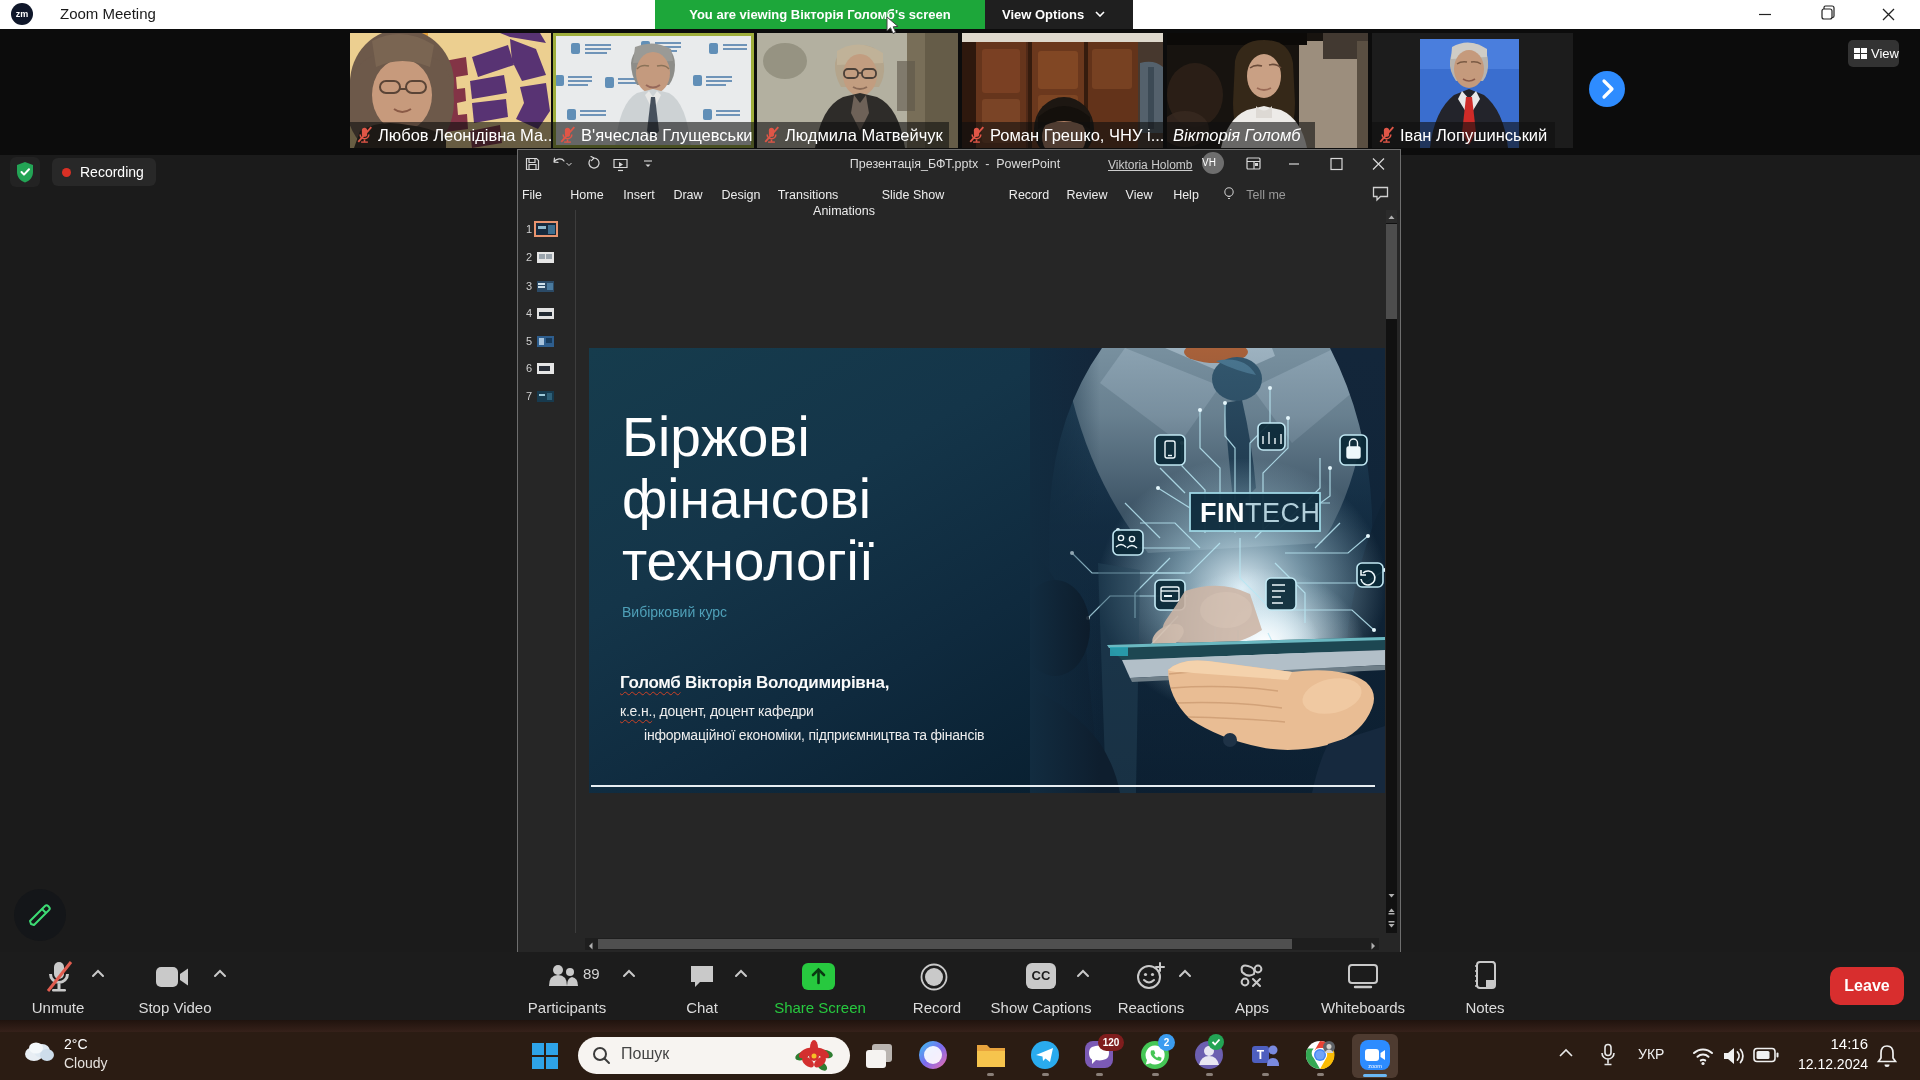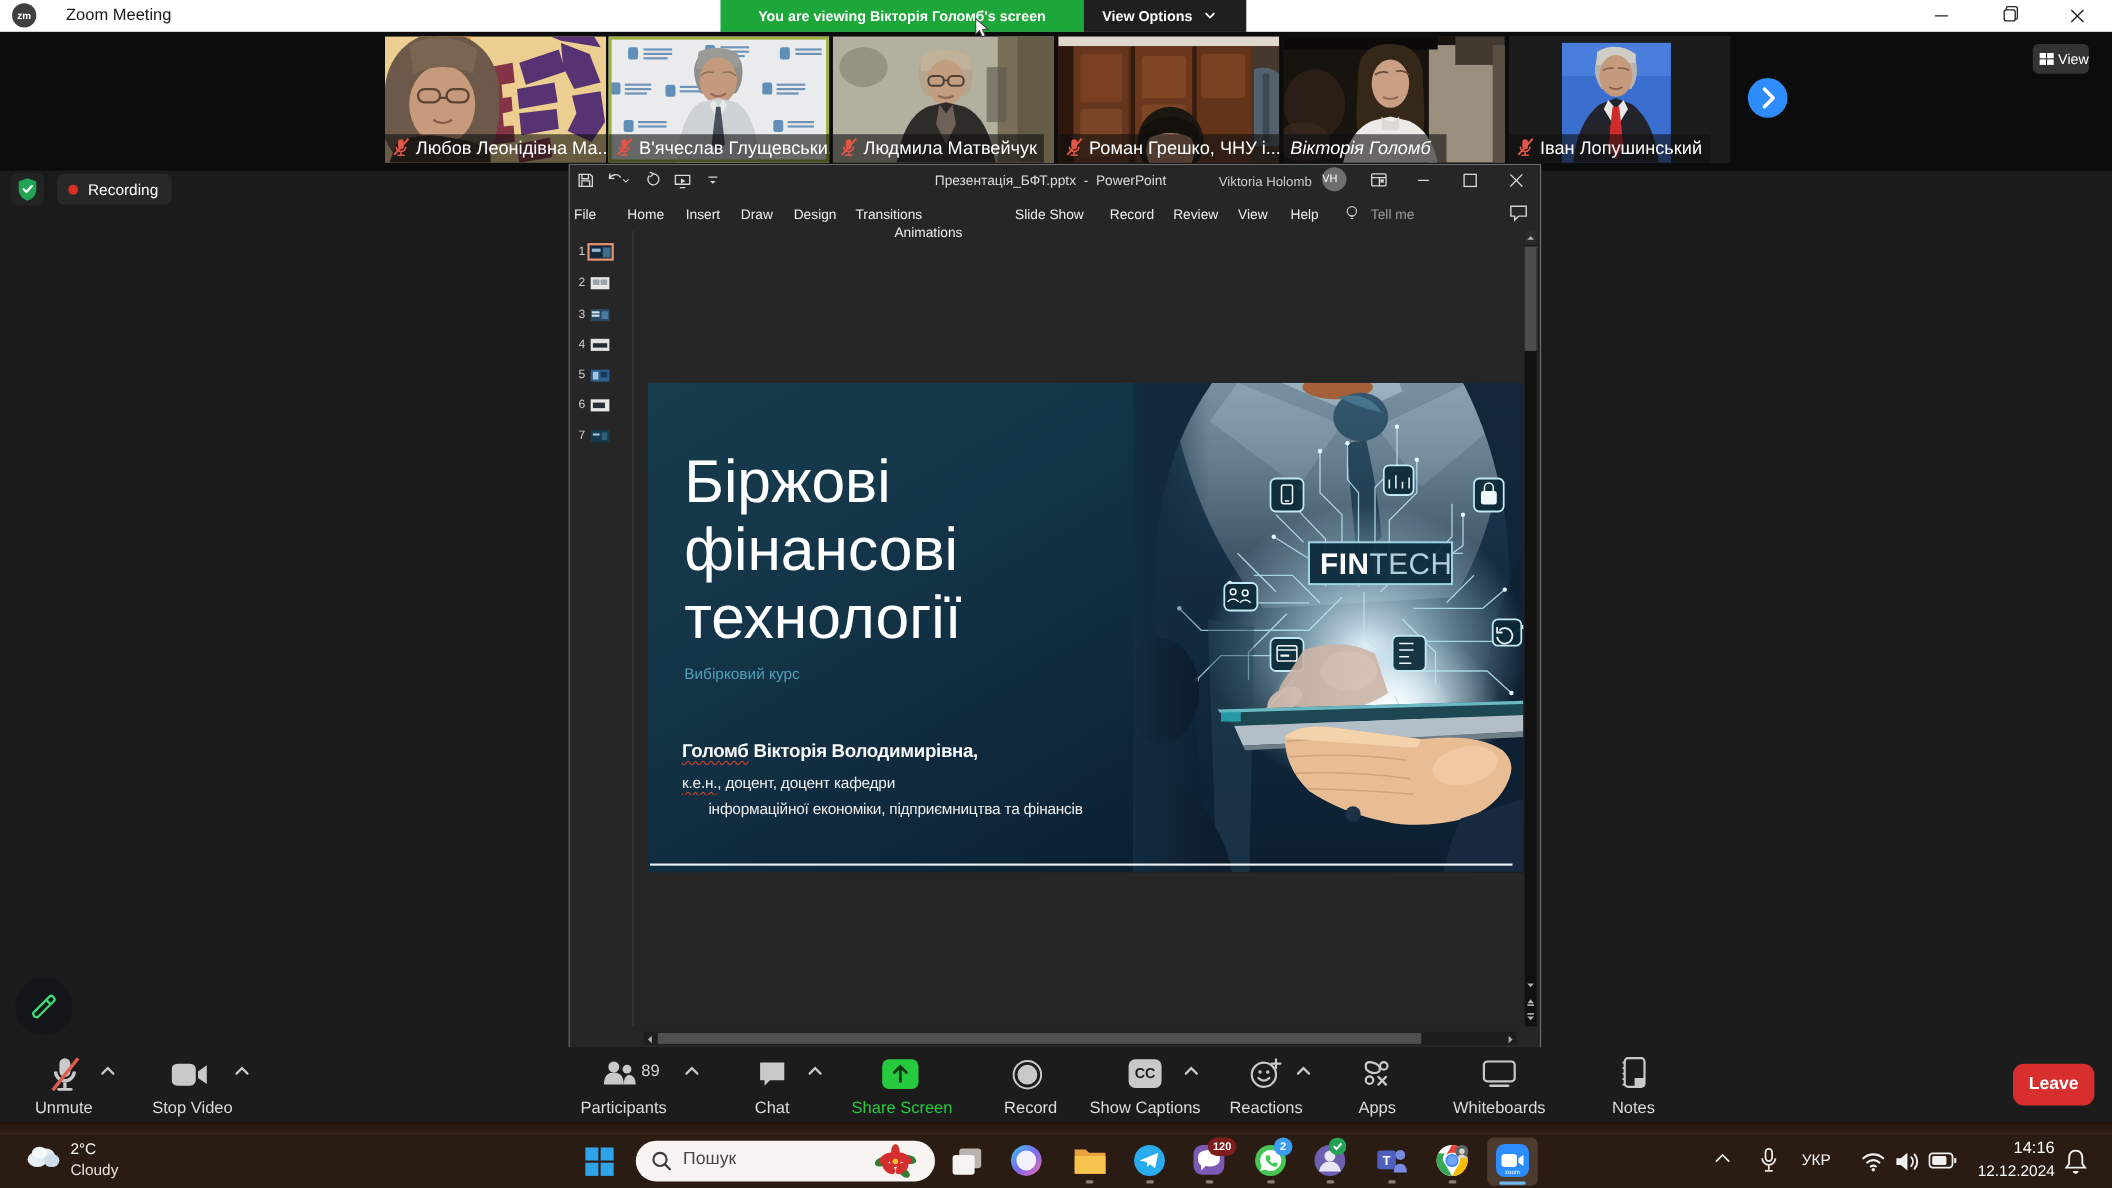--- a/index.html
+++ b/index.html
@@ -1,21 +1,21 @@
 <!DOCTYPE html>
 <html><head>
 <meta charset="utf-8">
 <style>
   * { margin:0; padding:0; box-sizing:border-box; }
   html,body { width:1920px; height:1080px; overflow:hidden; background:#1b1b1b; font-family:"Liberation Sans", sans-serif; }
   #root { position:absolute; left:0; top:0; width:1920px; height:1080px; background:#1b1b1b; }
   .abs { position:absolute; }
 
   #titlebar { position:absolute; left:0; top:0; width:1920px; height:29px; background:#ffffff; }
-  #zmlogo { position:absolute; left:11px; top:3px; width:22px; height:22px; border-radius:50%; background:#404040; color:#fff; font-size:9px; font-weight:bold; text-align:center; line-height:22px; }
+  #zmlogo { position:absolute; left:11px; top:3px; width:22px; height:22px; border-radius:50%; background:#0f172a; color:#fff; font-size:9px; font-weight:bold; text-align:center; line-height:22px; }
   #zmtitle { position:absolute; left:60px; top:5px; font-size:15px; color:#1a1a1a; }
   #greenbar { position:absolute; left:655px; top:0; width:330px; height:29px; background:#1da73a; color:#fff; font-size:13px; font-weight:bold; text-align:center; line-height:29px; }
   #viewopts { position:absolute; left:985px; top:0px; width:148px; height:29px; background:#1f1f1f; color:#fff; font-size:13px; font-weight:bold; line-height:29px; padding-left:17px; }
   .wbtn { position:absolute; top:0; width:46px; height:29px; color:#222; text-align:center; }
 
   #strip { position:absolute; left:0; top:29px; width:1920px; height:126px; background:#0c0c0c; }
   .tile { position:absolute; top:4px; width:201px; height:115px; overflow:hidden; background:#222; }
   .namebar { position:absolute; left:0; bottom:0; height:26px; background:rgba(15,15,15,0.60); color:#fff; font-size:16.5px; line-height:26px; white-space:nowrap; padding:0 8px 0 6px; }
   .micico { display:inline-block; vertical-align:-2px; margin-right:5px; }
 
@@ -329,21 +329,21 @@
           <path d="M6 6 l4 2.5 l-4 2.5 Z" fill="#d8d8d8" stroke="none"></path>
           <path d="M5 14.5 h5"></path>
         </g>
       <g transform="translate(118,0)">
           <path d="M1 5 h8" stroke-width="1.1"></path>
           <path d="M2.5 8.5 l2.5 2.5 l2.5 -2.5" fill="#d8d8d8" stroke="none"></path>
         </g>
     </g>
   </svg>
   <div id="ppt-titletext">Презентація_БФТ.pptx&nbsp;&nbsp;-&nbsp;&nbsp;PowerPoint</div>
-  <div class="abs" style="left:1108px;top:158px;font-size:12px;color:#cccccc;">Viktoria Holomb</div>
+  <div class="abs" style="left:1108px;top:158px;font-size:12px;color:#cccccc;text-decoration:underline;">Viktoria Holomb</div>
   <div class="abs" style="left:1202px;top:152px;width:22px;height:22px;border-radius:50%;background:#6e6e6e;color:#fff;font-size:10px;text-align:left;line-height:22px;">VH</div>
   <svg class="abs" style="left:1246px;top:156px;" width="150" height="16" viewBox="0 0 150 16">
     <g stroke="#d8d8d8" fill="none" stroke-width="1.2">
       <g transform="translate(0,0)">
           <rect x="1" y="2" width="13" height="11" rx="1"></rect>
           <path d="M1 5.5 h13 M8 5.5 v7.5"></path>
           <rect x="9" y="7" width="3" height="3" fill="#d8d8d8" stroke="none"></rect>
         </g>
       <path d="M43 8 h10"></path>
       <g transform="translate(84,0)">
@@ -355,21 +355,21 @@
     </g>
   </svg>
 
   <div class="mtab" style="left:532px;">File</div>
   <div class="mtab" style="left:587px;">Home</div>
   <div class="mtab" style="left:639px;">Insert</div>
   <div class="mtab" style="left:688px;">Draw</div>
   <div class="mtab" style="left:741px;">Design</div>
   <div class="mtab" style="left:808px;">Transitions</div>
   <div class="mtab" style="left:844px;margin-top:16px;">Animations</div>
-  <div class="mtab" style="left:954px;">Slide Show</div>
+  <div class="mtab" style="left:913px;">Slide Show</div>
   <div class="mtab" style="left:1029px;">Record</div>
   <div class="mtab" style="left:1087px;">Review</div>
   <div class="mtab" style="left:1139px;">View</div>
   <div class="mtab" style="left:1186px;">Help</div>
   <svg class="abs" style="left:1222px;top:186px;" width="14" height="16" viewBox="0 0 14 16">
       <g stroke="#c8c8c8" fill="none" stroke-width="1.1">
         <circle cx="7" cy="6" r="4.2"></circle>
         <path d="M5.5 10.5 h3 M6 12.5 h2"></path>
       </g>
     </svg>

